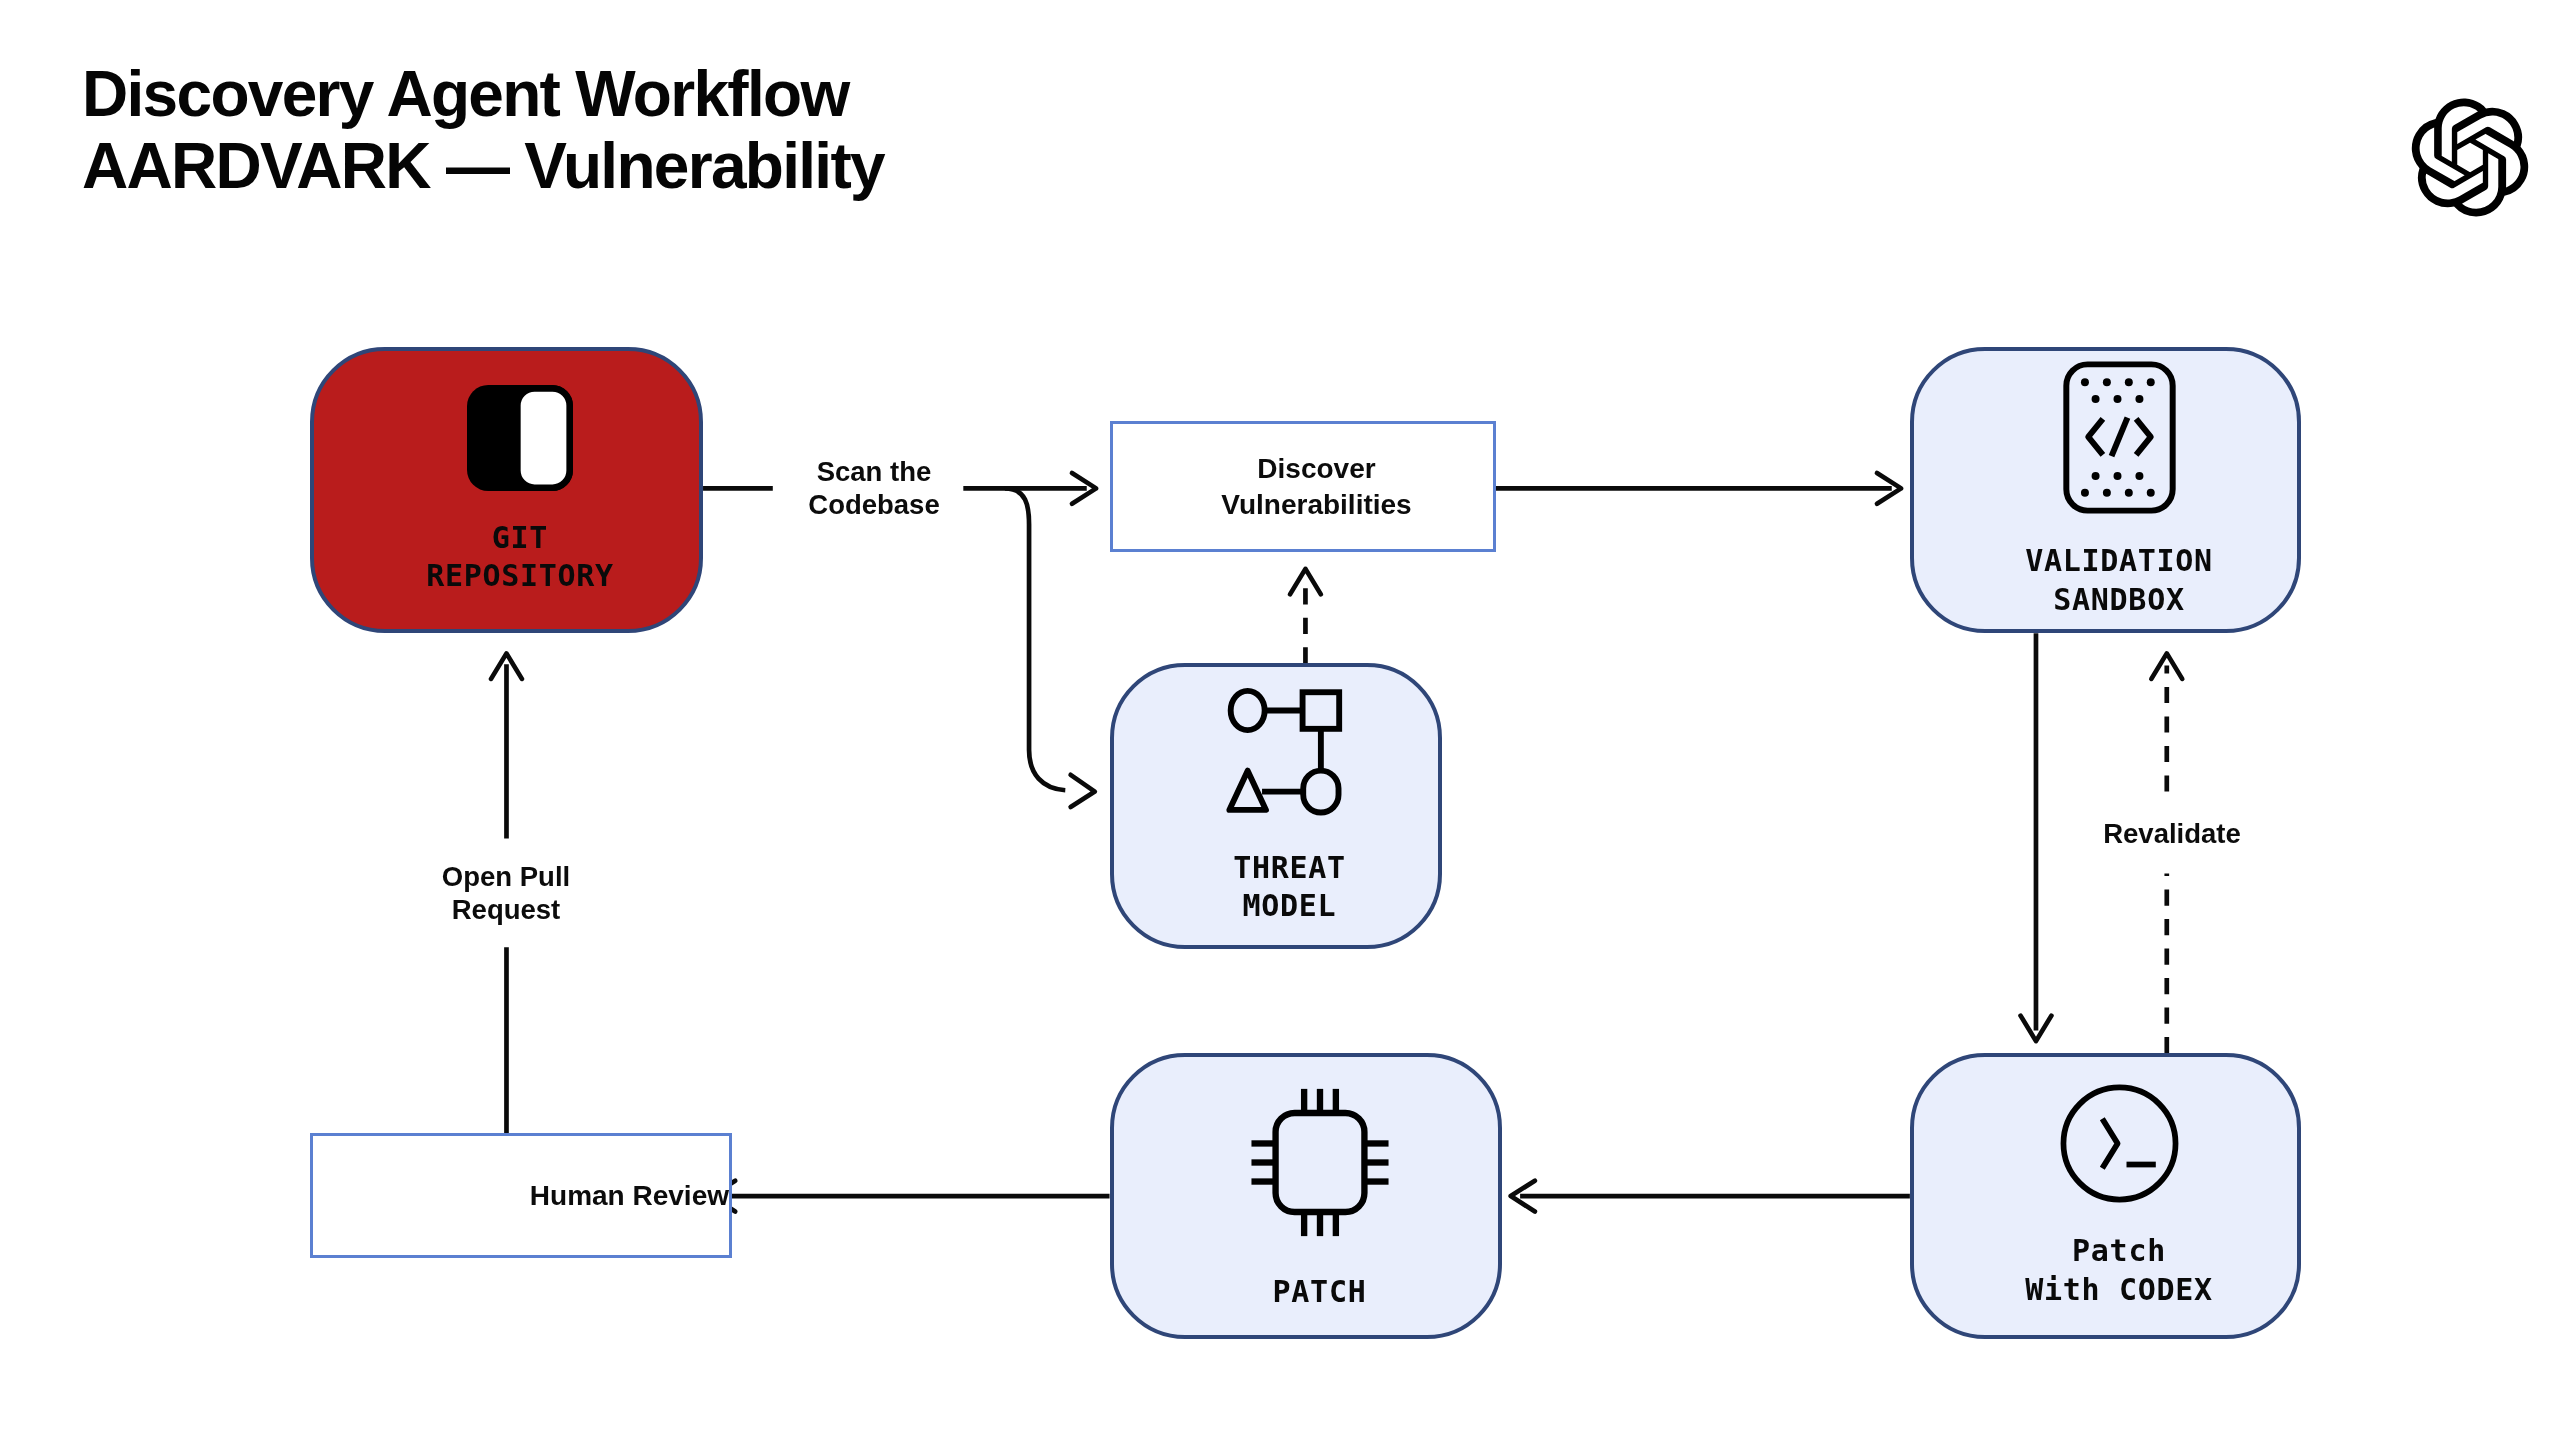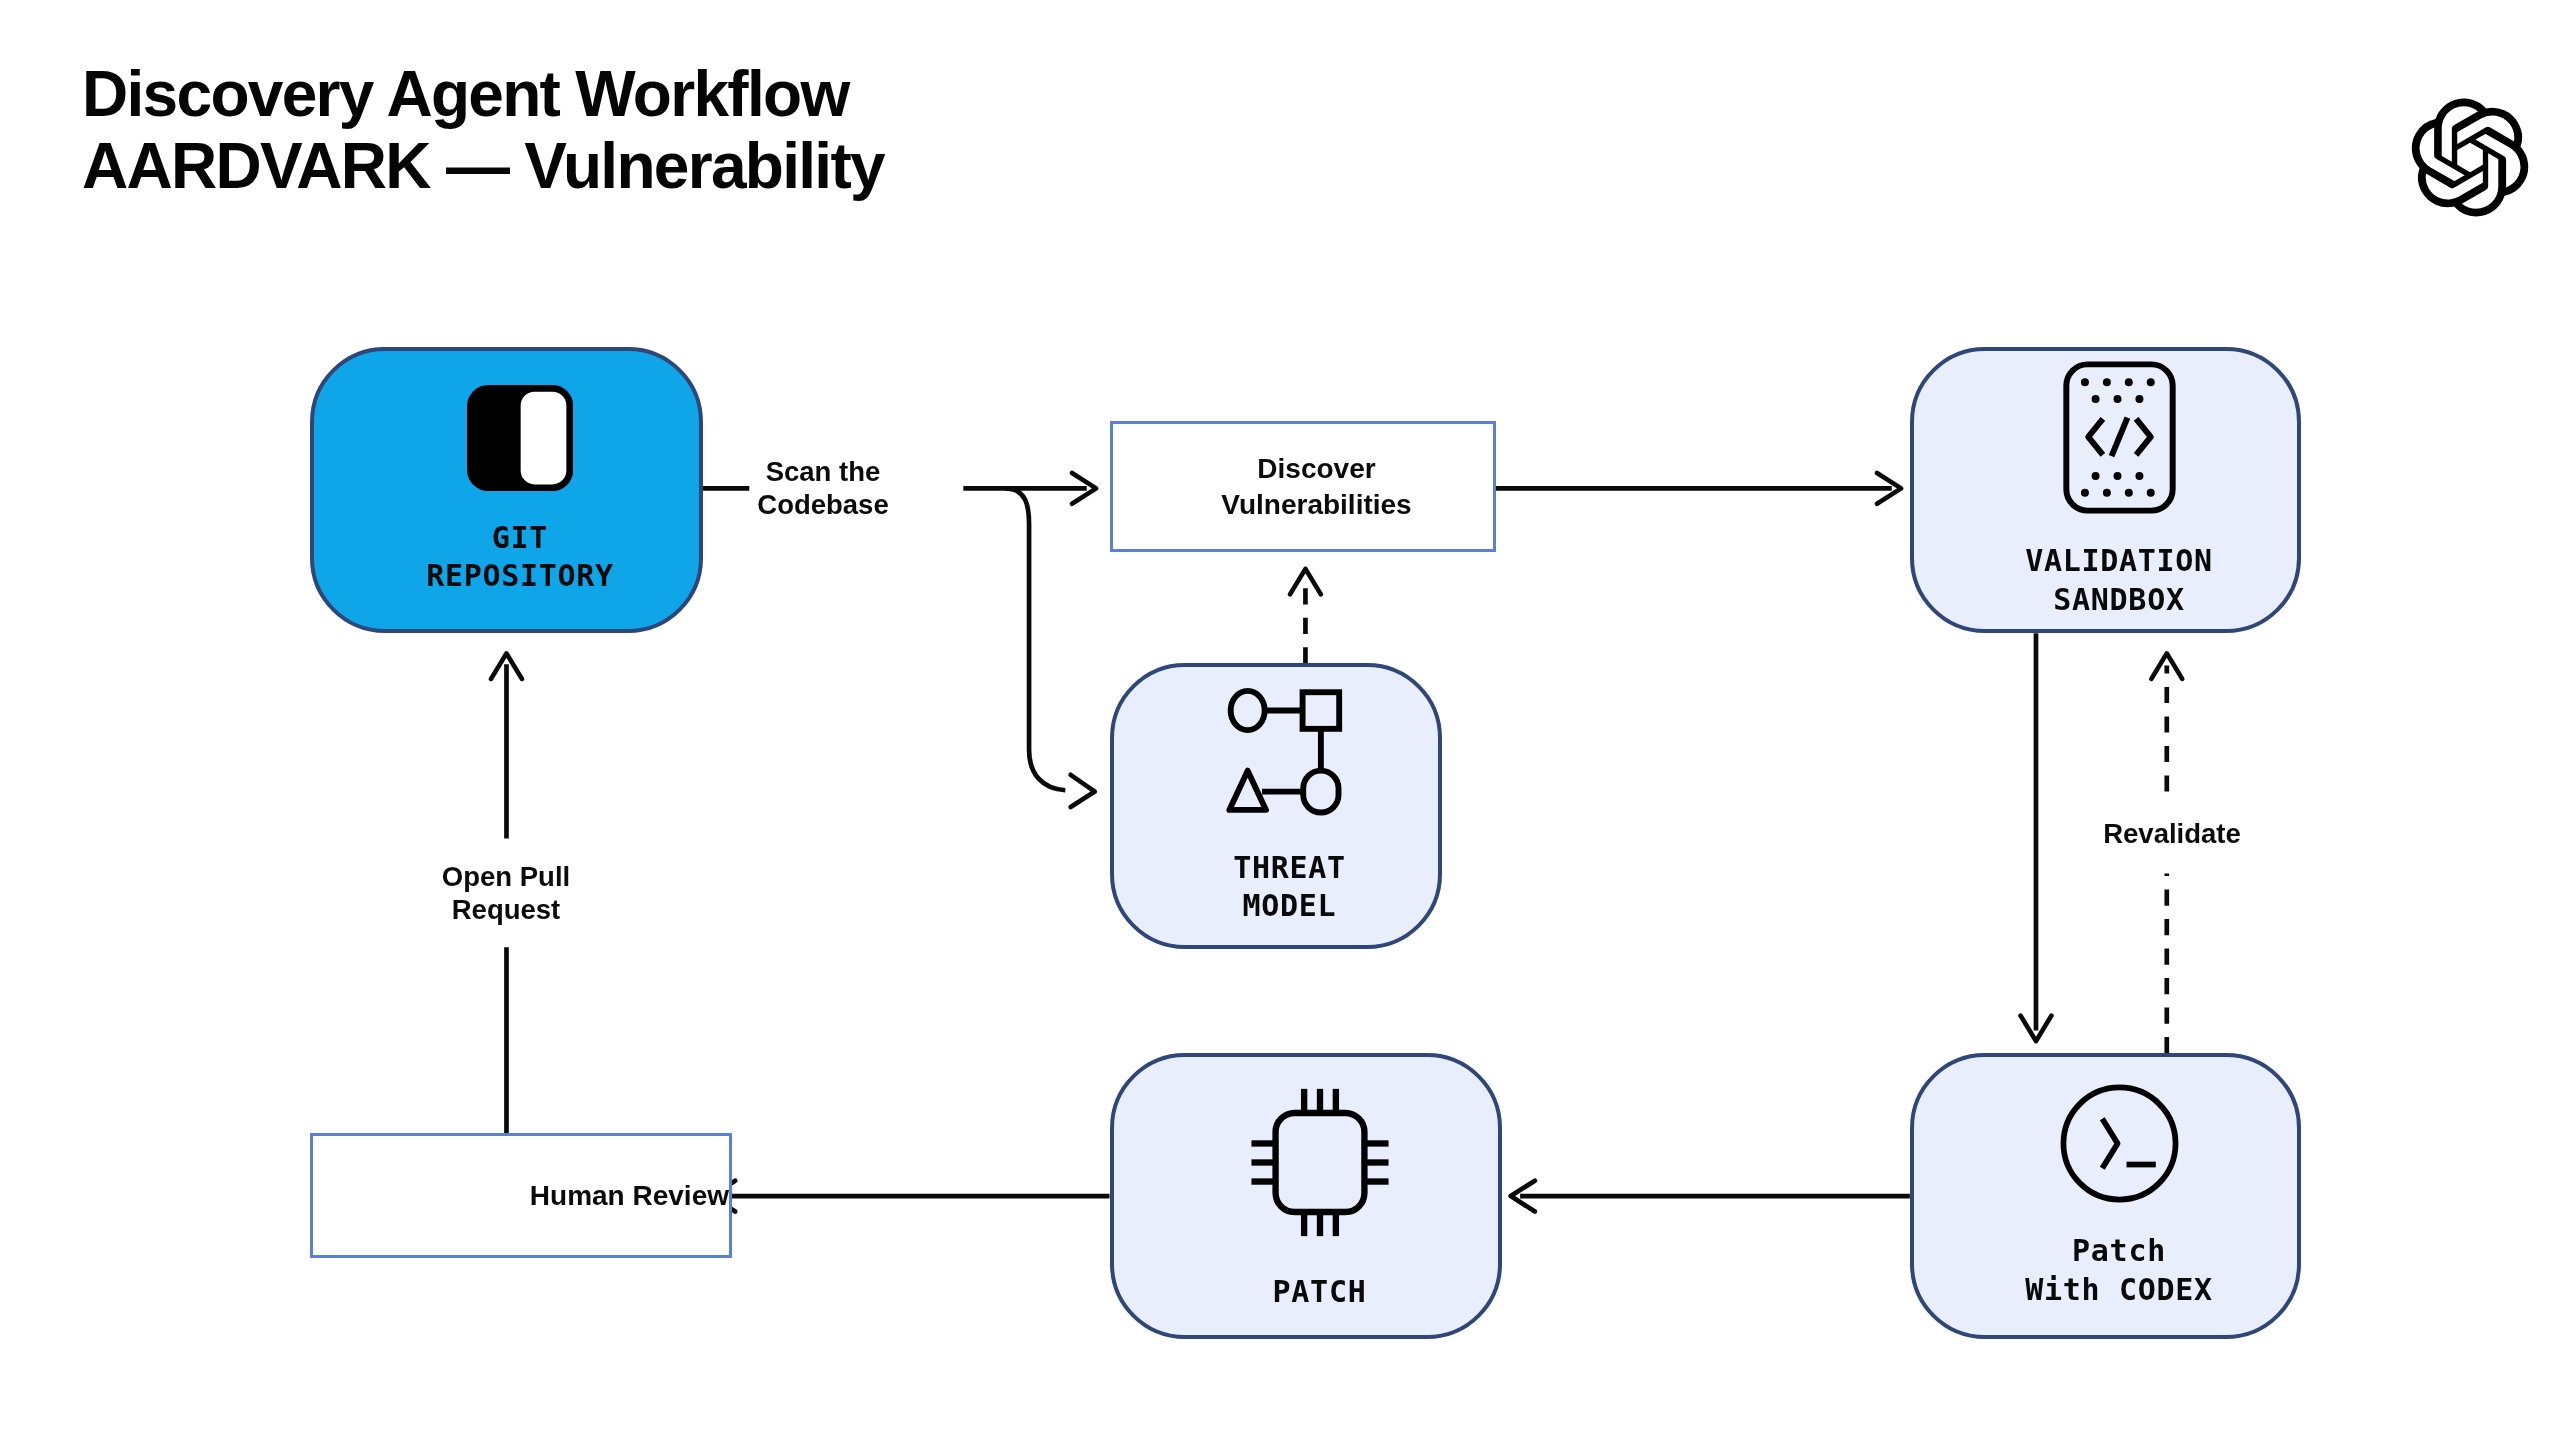--- a/index.html
+++ b/index.html
@@ -12,21 +12,21 @@
          font-weight:700;font-size:64px;line-height:1.12;letter-spacing:-1.7px;
          color:#050505;}
 
   
   .logo{position:absolute;left:2411px;top:98px;width:118px;height:119px;}
 
   
   .node{position:absolute;box-sizing:border-box;display:flex;flex-direction:column;
         align-items:center;justify-content:center;text-align:center;padding-left:27px;}
   .stage{border:4px solid #2f4678;border-radius:75px;background:#e9eefc;gap:28px;}
-  .stage.white{background:#0ea5e9;}
+  .stage.white{background:#b91c1c;}
   .process{border:3.4px solid #5b80d1;background:#ffffff;}
 
   .node-git{left:310px;top:347px;width:393px;height:286px;}
   .node-discover{left:1110px;top:421px;width:386px;height:131px;}
   .node-threat{left:1110px;top:663px;width:332px;height:286px;}
   .node-sandbox{left:1910px;top:347px;width:391px;height:286px;}
   .node-codex{left:1910px;top:1053px;width:391px;height:286px;}
   .node-patch{left:1110px;top:1053px;width:392px;height:286px;}
   .node-human{left:310px;top:1133px;width:422px;height:125px;align-items:flex-end;}
 
@@ -200,21 +200,21 @@
       <div>PATCH</div>
     </div>
   </div>
 
   <div class="node process node-human">
     <div class="sans-label">
       <div>Human Review</div>
     </div>
   </div>
 
-  <div class="edge-label" style="left:823px;top:488px;">
+  <div class="edge-label" style="left:874px;top:488px;">
     <div>Scan the</div>
     <div>Codebase</div>
   </div>
 
   <div class="edge-label" style="left:506px;top:893px;">
     <div>Open Pull</div>
     <div>Request</div>
   </div>
 
   <div class="edge-label" style="left:2172px;top:833px;">

